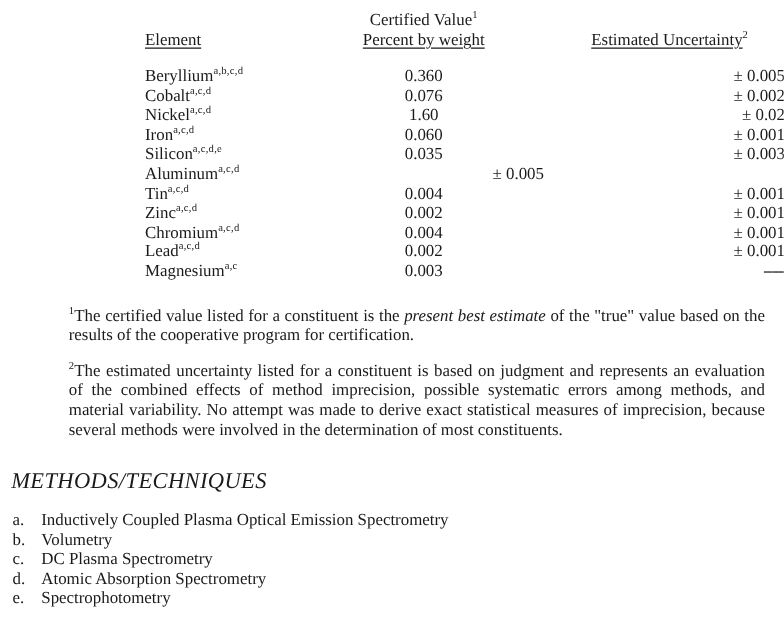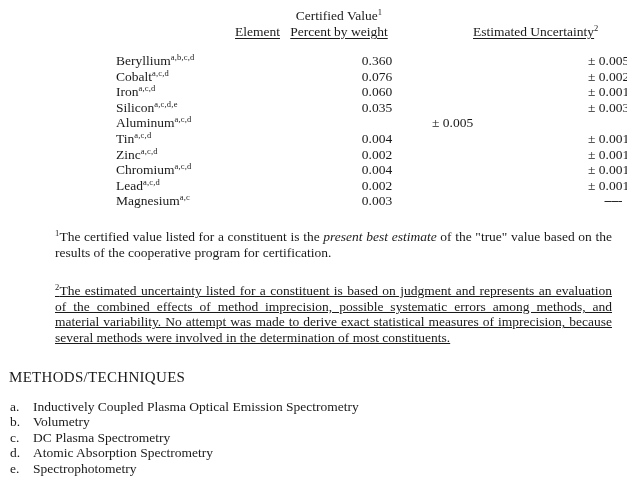--- a/index.html
+++ b/index.html
@@ -12,36 +12,36 @@
   }
   .page { position: relative; width: 627px; height: 498px; background: #ffffff; }
 
   
   .table-wrap { padding-top: 8px; margin-left: 112px; font-size: 13.5px; }
   .thead, .trow { display: grid; grid-template-columns: 168px 118px 230px; }
   .thead { align-items: end; margin-bottom: 13px; }
   .head-stack { display: flex; flex-direction: column; align-items: center; line-height: 16px; text-align: right; }
   .u { text-decoration: underline; text-underline-offset: 2px; }
   .head-unc { margin-left: 75px; line-height: 16px; white-space: nowrap; }
-  .head-el { padding-left: 4px; line-height: 16px; text-align: right; }
+  .head-el { padding-left: 4px; line-height: 16px; }
   sup { font-size: 8.5px; line-height: 0; vertical-align: super; letter-spacing: 0.2px; }
-  .trow { line-height: 15.6px; gap: 38px; }
+  .trow { line-height: 15.6px; }
   .cell-el { padding-left: 4px; white-space: nowrap; }
   .cell-val { text-align: center; }
-  .cell-unc { padding-left: 114px; white-space: nowrap; }
+  .cell-unc { padding-left: 114px; white-space: nowrap; text-align: right; }
   .cell-unc.dashes { padding-left: 130px; letter-spacing: -1px; }
 
   
   .fn { margin-left: 55px; width: 557px; font-size: 13.5px; line-height: 15.6px; text-align: justify; }
   .fn1 { margin-top: 20px; }
-  .fn2 { margin-top: 23px; text-decoration: underline; }
+  .fn2 { margin-top: 13px; }
   .it { font-style: italic; margin-top: 46px; }
 
   
-  .methods-heading { margin: 23px 6px 0 9px; font-size: 15px; letter-spacing: 0.3px; }
+  .methods-heading { margin: 23px 6px 0 9px; font-size: 18px; letter-spacing: 0.3px; font-style: italic; }
   .methods-list { margin: 13px 0 0 10px; list-style: none; font-size: 13.5px; }
   .methods-list li { display: grid; grid-template-columns: 23px auto; line-height: 15.6px; }
 </style>
 </head>
 <body>
 
 <div class="page">
 
   <div class="table-wrap">
     <div class="thead">
@@ -55,20 +55,25 @@
 
     <div class="trow">
       <span class="cell-el"><span>Beryllium</span><sup>a,b,c,d</sup></span>
       <span class="cell-val">0.360</span>
       <span class="cell-unc">± 0.005</span>
     </div>
     <div class="trow">
       <span class="cell-el"><span>Cobalt</span><sup>a,c,d</sup></span>
       <span class="cell-val">0.076</span>
       <span class="cell-unc">± 0.002</span>
+    </div>
+    <div class="trow">
+      <span class="cell-el"><span>Nickel</span><sup>a,c,d</sup></span>
+      <span class="cell-val">1.60</span>
+      <span class="cell-unc">± 0.02</span>
     </div>
     <div class="trow">
       <span class="cell-el"><span>Iron</span><sup>a,c,d</sup></span>
       <span class="cell-val">0.060</span>
       <span class="cell-unc">± 0.001</span>
     </div>
     <div class="trow">
       <span class="cell-el"><span>Silicon</span><sup>a,c,d,e</sup></span>
       <span class="cell-val">0.035</span>
       <span class="cell-unc">± 0.003</span>

